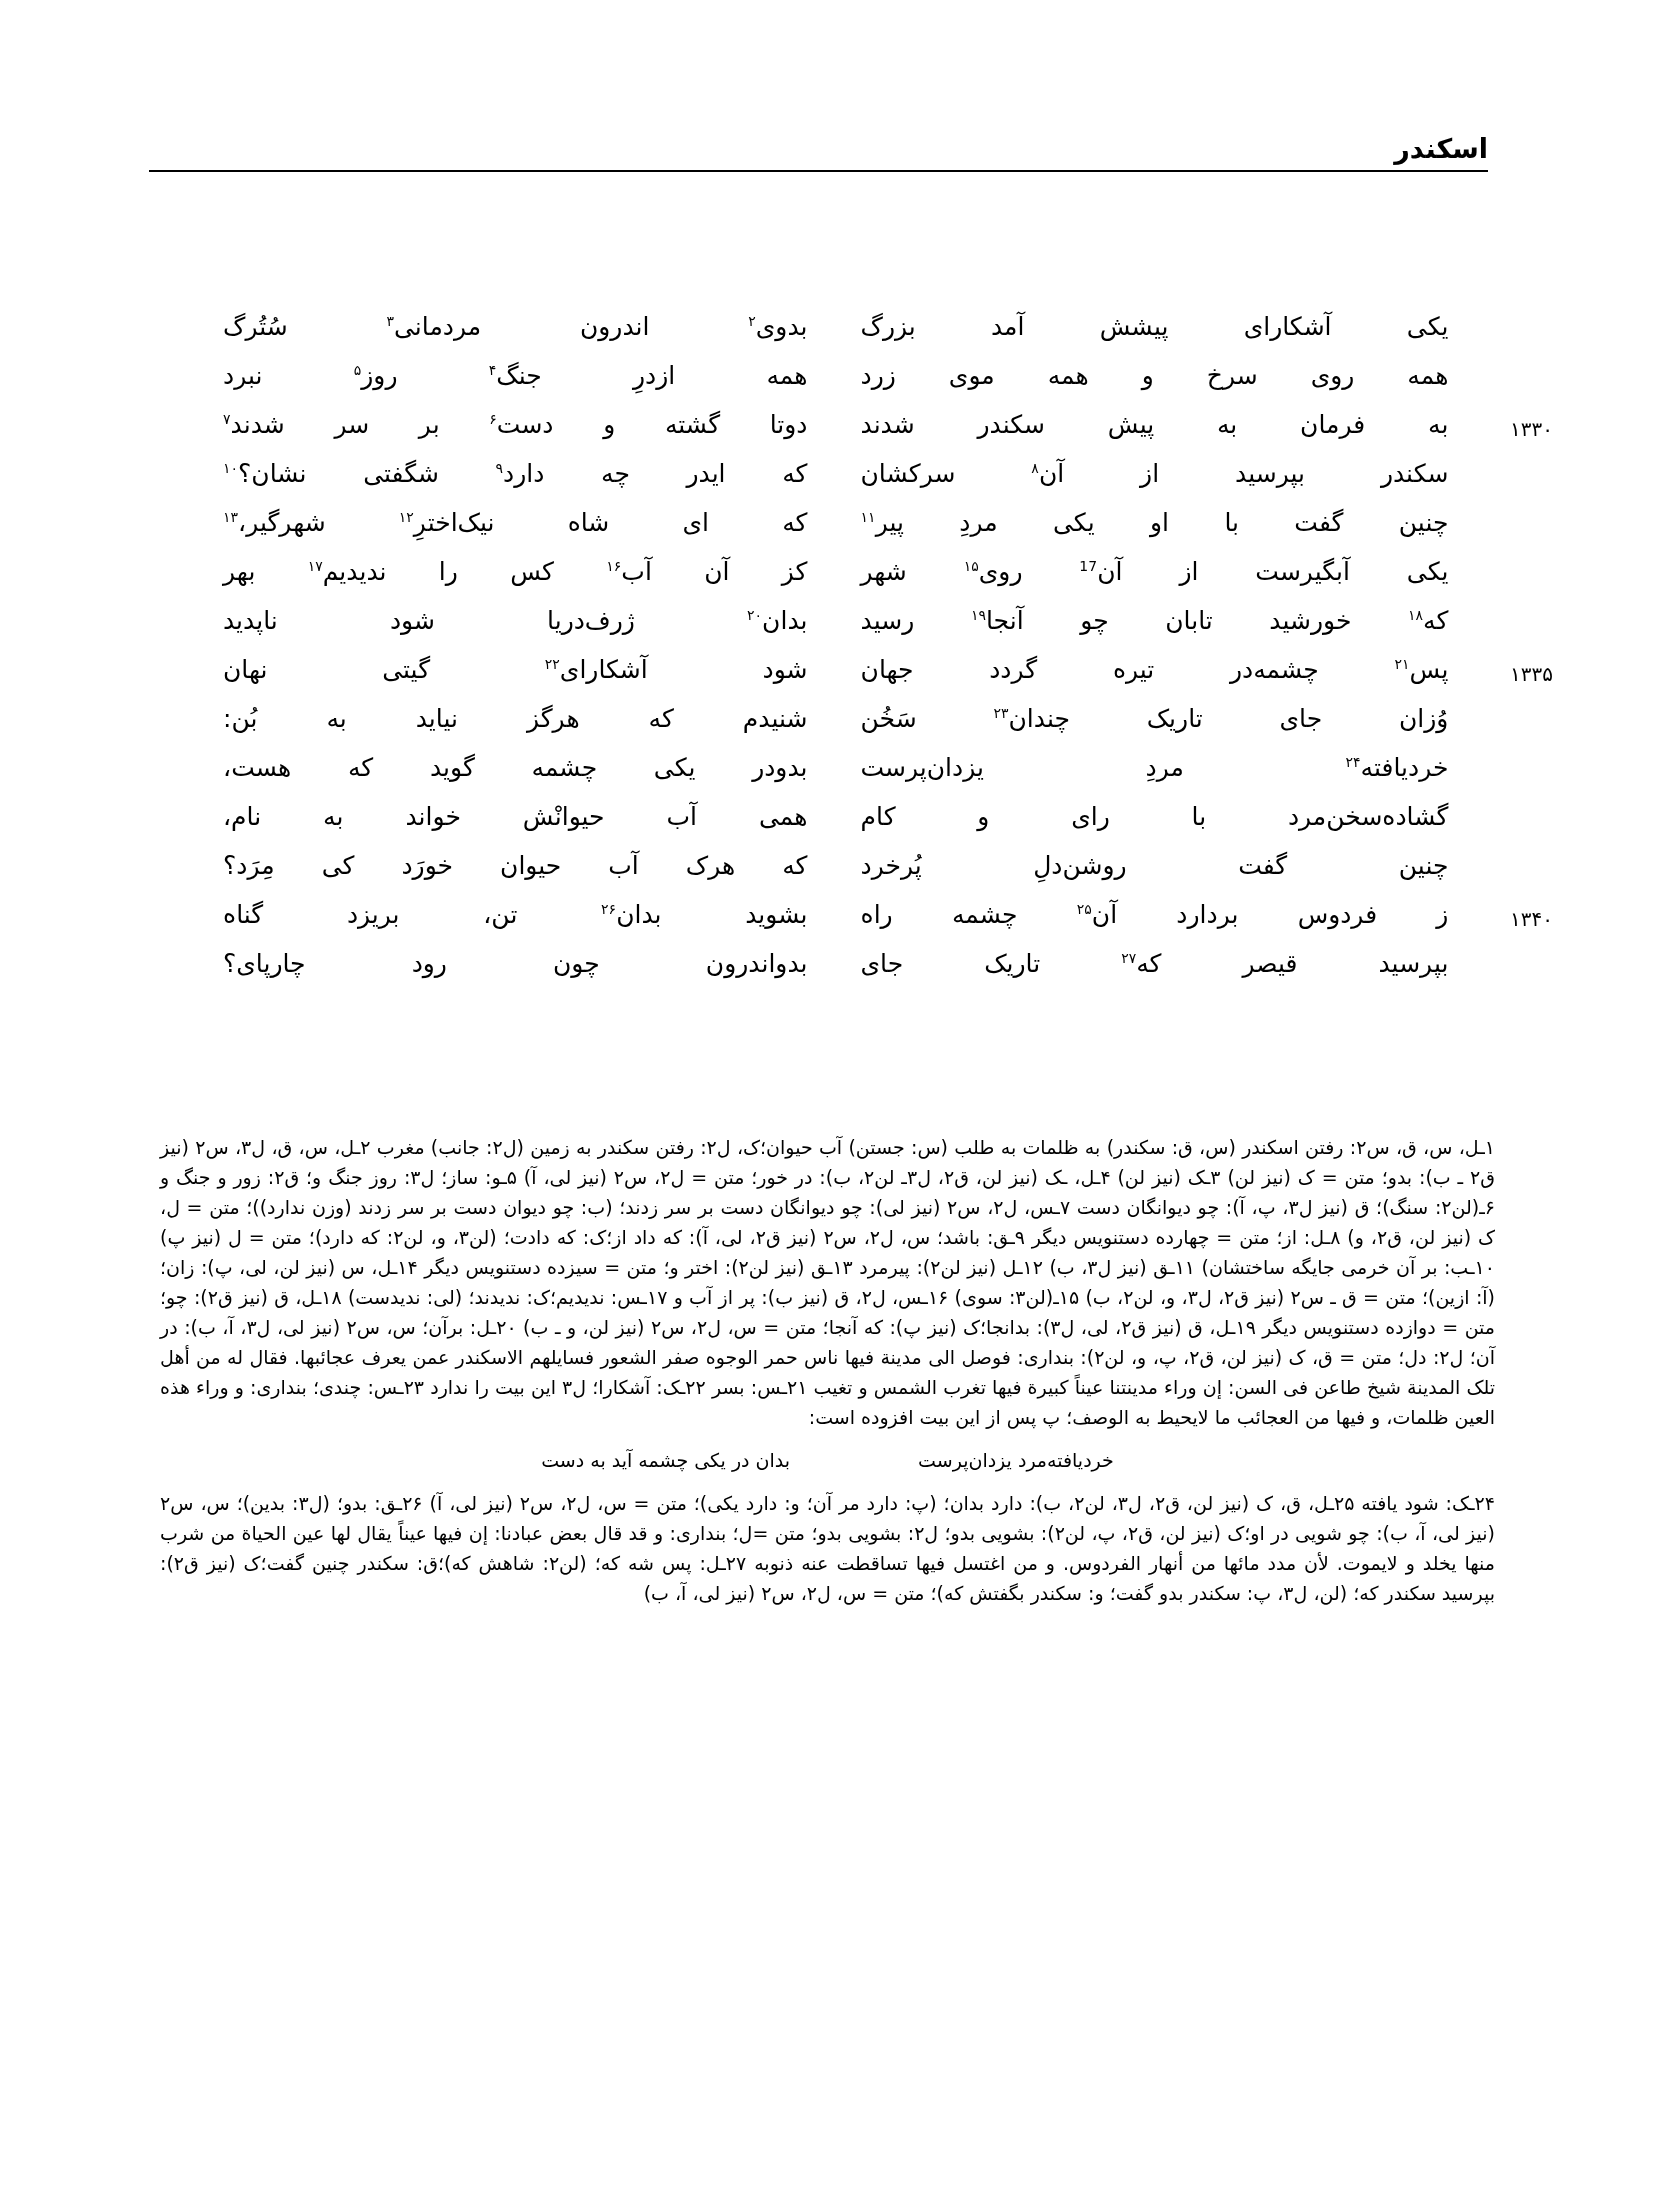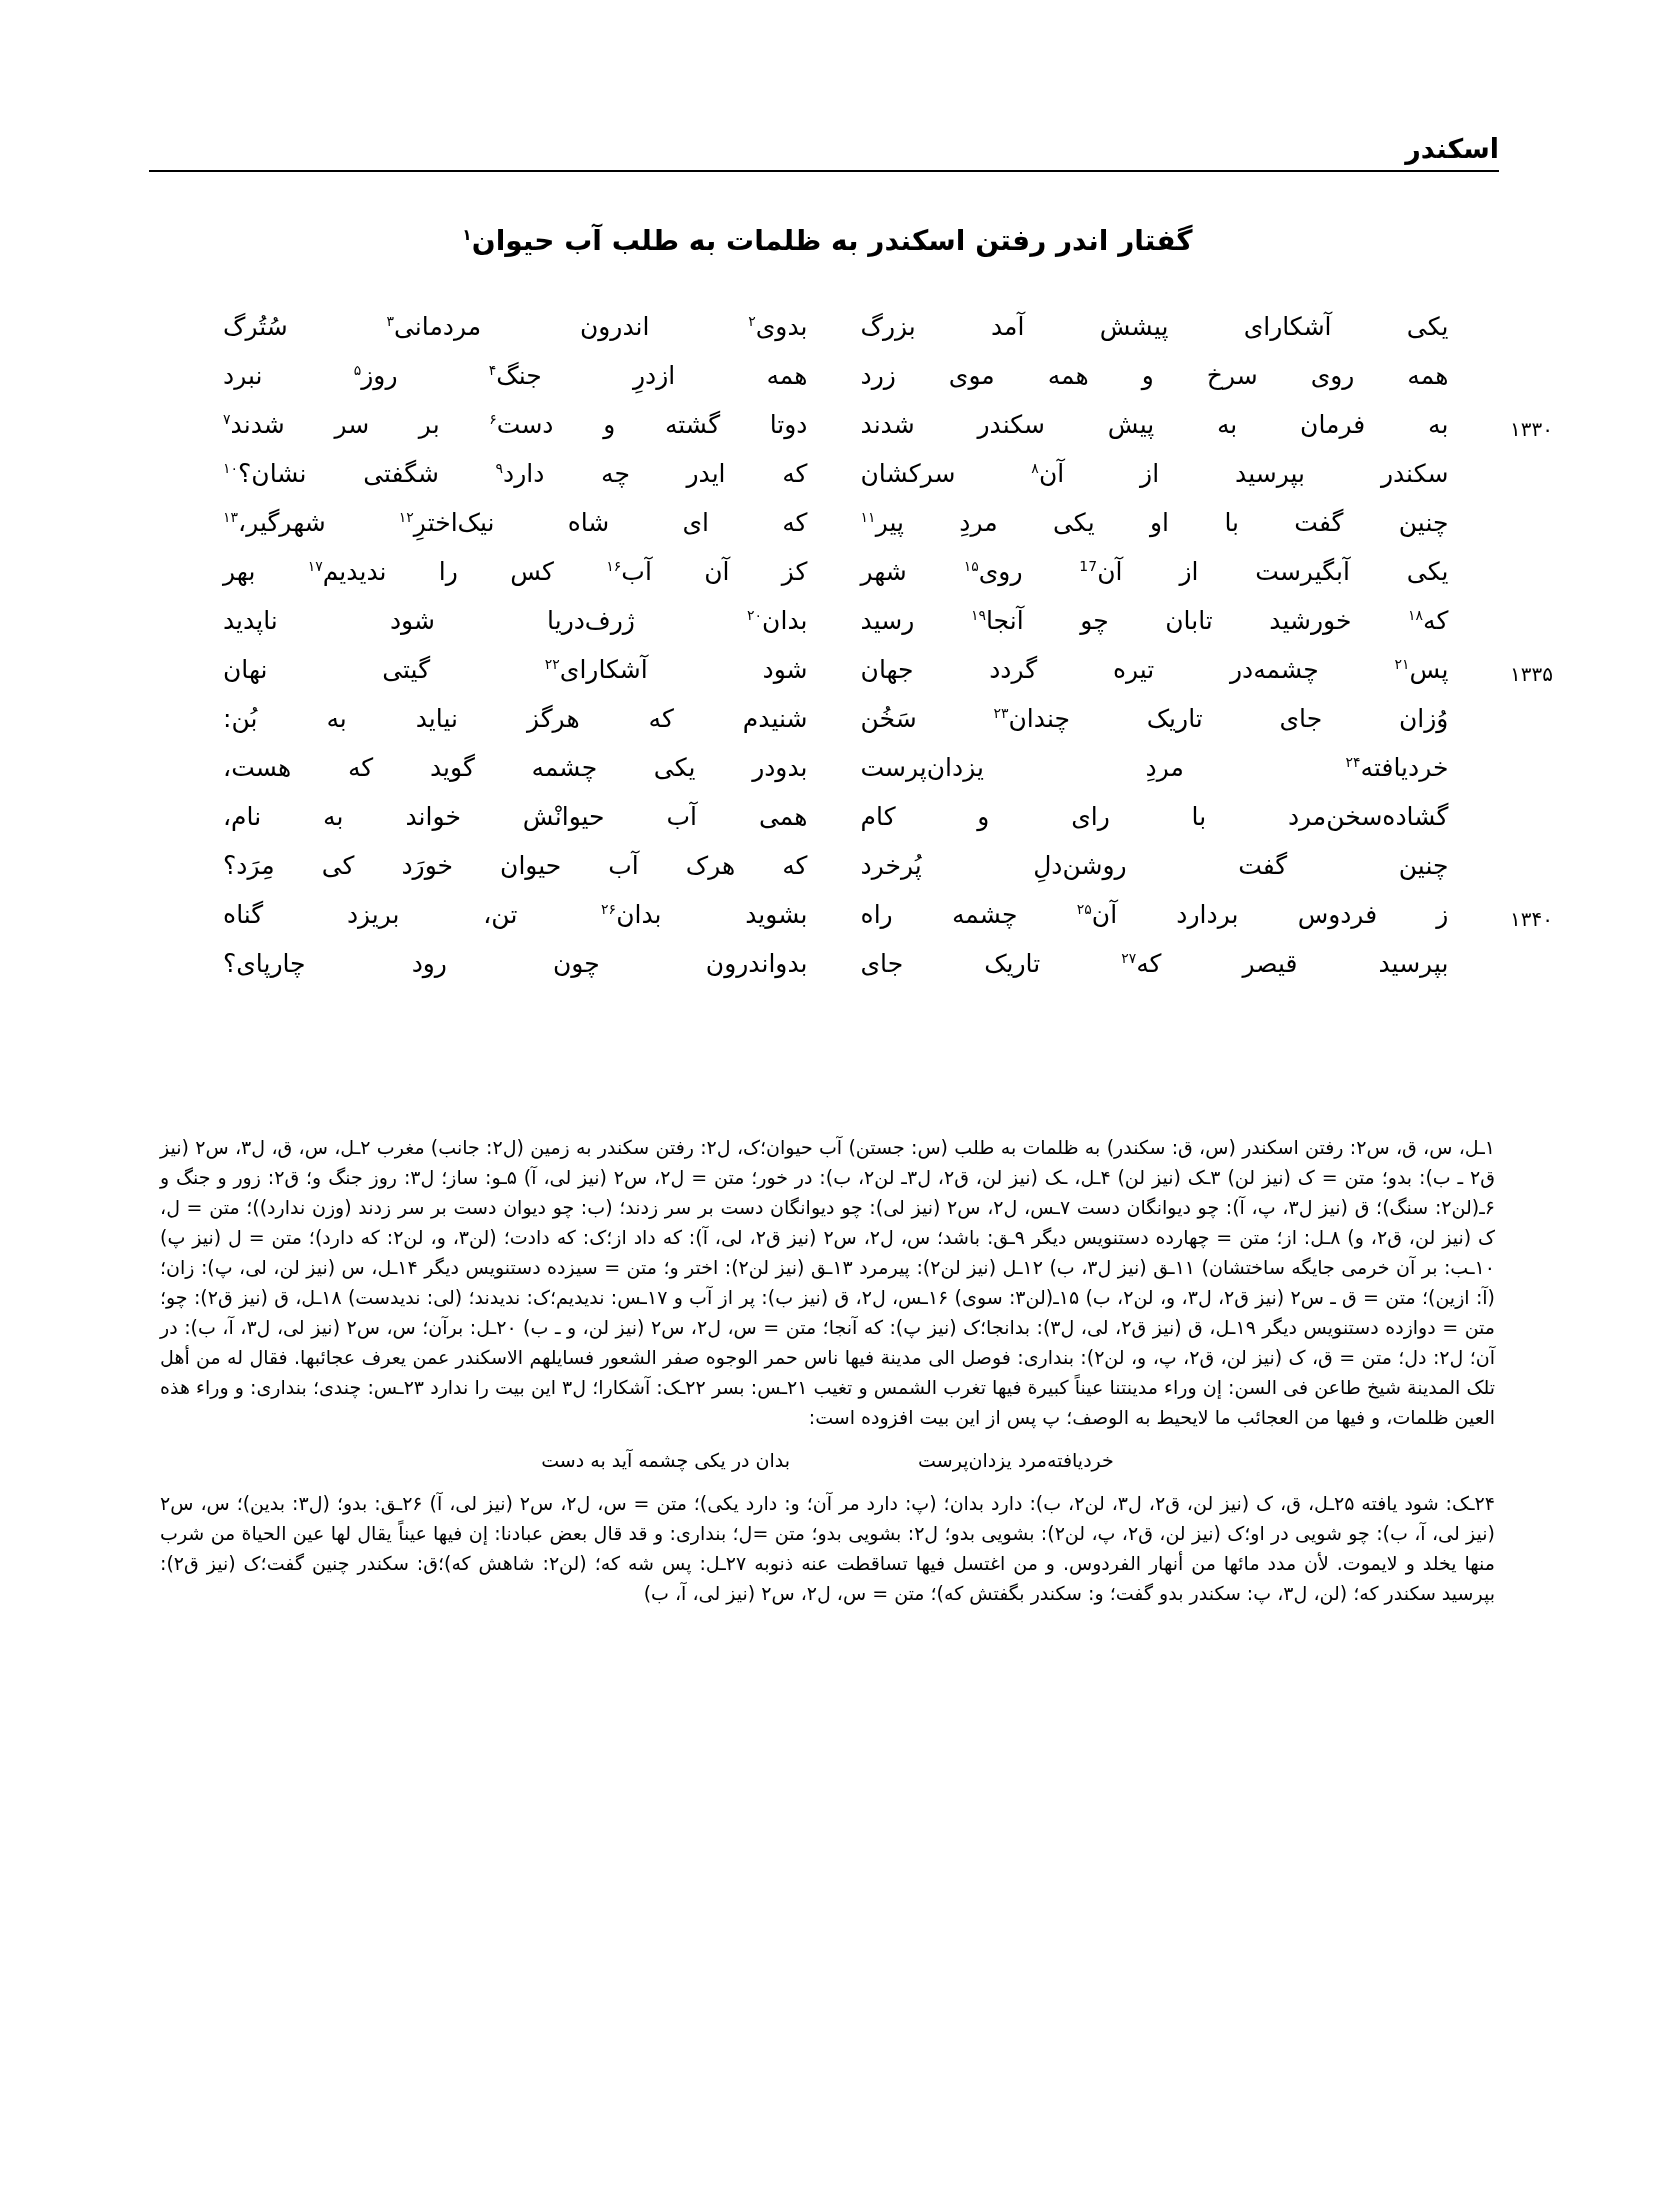--- a/index.html
+++ b/index.html
@@ -13,21 +13,21 @@
   }
   .page{
     position:absolute;
     inset:0;
     padding:0;
   }
 
   
   .runhead{
     position:absolute;
-    top:135px; left:149px; right:156px;
+    top:135px; left:149px; right:167px;
     height:41px;
   }
   .runhead .title{
     position:absolute;
     right:0; top:0;
     font-size:27px;
     font-weight:bold;
     line-height:1;
     letter-spacing:0;
   }
@@ -126,23 +126,20 @@
 </head>
 <body>
 
 <div class="page">
 
   <div class="runhead">
     <div class="title">اسکندر</div>
     <div class="rule"></div>
   </div>
 
-  <div class="section-heading">
-    <span>گفتار اندر رفتن اسکندر به ظلمات به طلب آب حیوان</span><sup>۱</sup>
-  </div>
 
   <div class="verse-block" id="verse-block">
       <div class="beyt">
         <div class="hemistich mesra1">
           <span>یکی</span>
           <span>آشکارای</span>
           <span>پیشش</span>
           <span>آمد</span>
           <span>بزرگ</span>
         </div>

